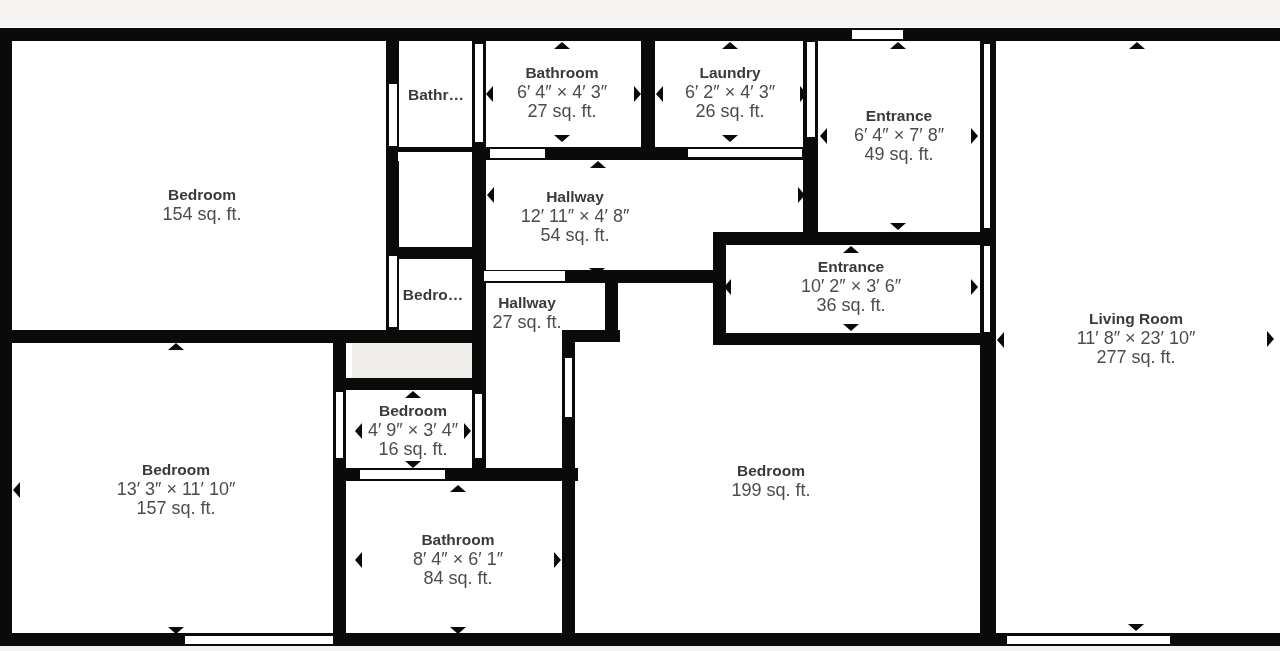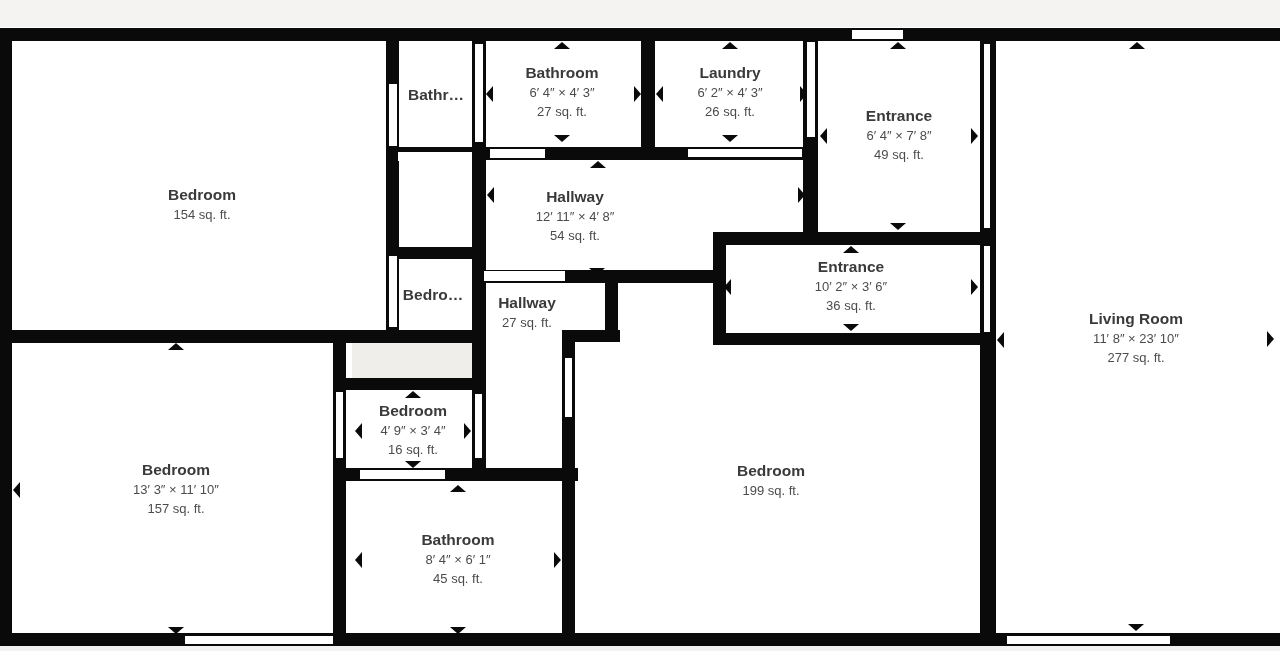--- a/index.html
+++ b/index.html
@@ -13,21 +13,21 @@
   .w{position:absolute;background:#0a0a0a;}
   .g{position:absolute;background:#ffffff;}
   .closet{position:absolute;background:#efeeea;}
   .arr{position:absolute;width:0;height:0;}
   .au{border-left:8px solid transparent;border-right:8px solid transparent;border-bottom:7px solid #0a0a0a;}
   .ad{border-left:8px solid transparent;border-right:8px solid transparent;border-top:7px solid #0a0a0a;}
   .al{border-top:8px solid transparent;border-bottom:8px solid transparent;border-right:7px solid #0a0a0a;}
   .ar{border-top:8px solid transparent;border-bottom:8px solid transparent;border-left:7px solid #0a0a0a;}
   .rl{position:absolute;transform:translate(-50%,-50%);text-align:center;white-space:nowrap;}
   .rn{font-size:15.5px;font-weight:bold;color:#3a3a3a;line-height:20px;}
-  .rd,.ra{font-size:13px;color:#4c4c4c;line-height:19px;}
+  .rd,.ra{font-size:18px;color:#4c4c4c;line-height:19px;}
 </style>
 </head>
 <body>
 
 <div id="plan">
   <div id="floor"></div>
 
   <div class="w" style="left:0;top:28px;width:1280px;height:13px"></div>
   <div class="w" style="left:0;top:28px;width:12px;height:618px"></div>
   <div class="w" style="left:0;top:633px;width:1280px;height:13px"></div>
@@ -178,20 +178,20 @@
 
   <div class="rl" style="left:176px;top:489px">
     <div class="rn">Bedroom</div>
     <div class="rd">13′ 3″ × 11′ 10″</div>
     <div class="ra">157 sq. ft.</div>
   </div>
 
   <div class="rl" style="left:458px;top:559px">
     <div class="rn">Bathroom</div>
     <div class="rd">8′ 4″ × 6′ 1″</div>
-    <div class="ra">45 sq. ft.</div>
+    <div class="ra">84 sq. ft.</div>
   </div>
 
   <div class="rl" style="left:771px;top:480px">
     <div class="rn">Bedroom</div>
     <div class="ra">199 sq. ft.</div>
   </div>
 </div>
 
 </body></html>

